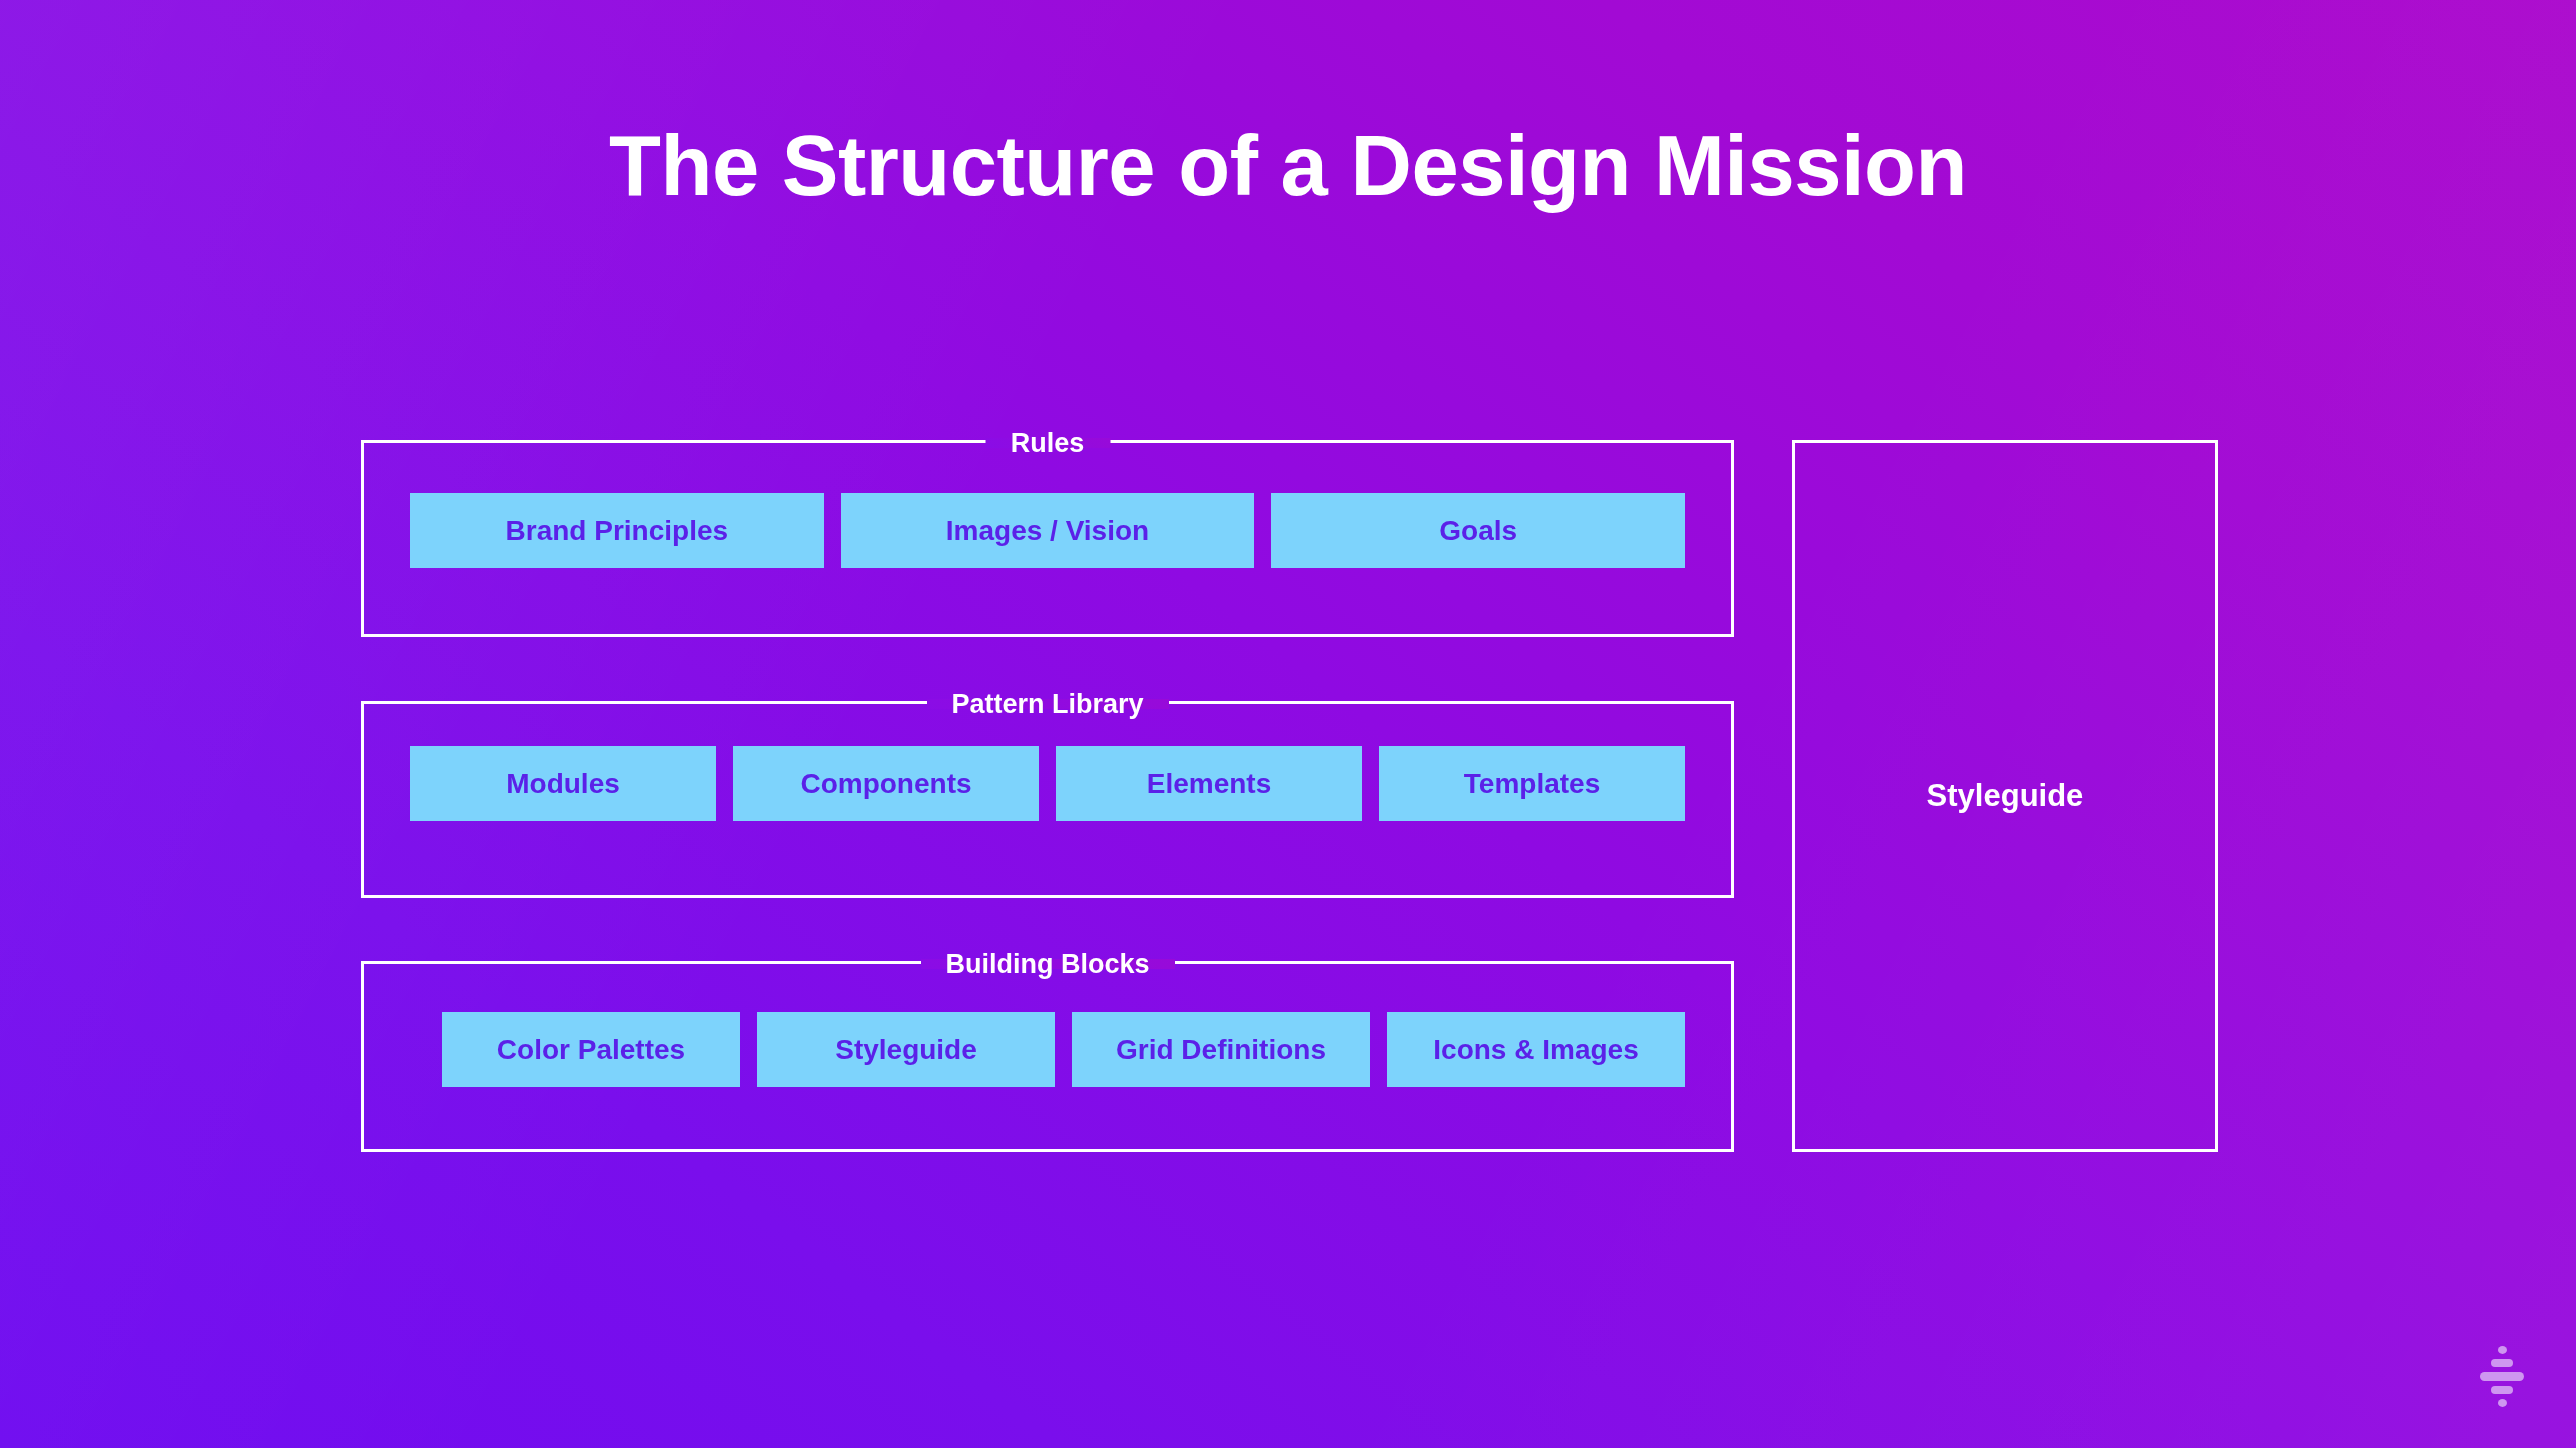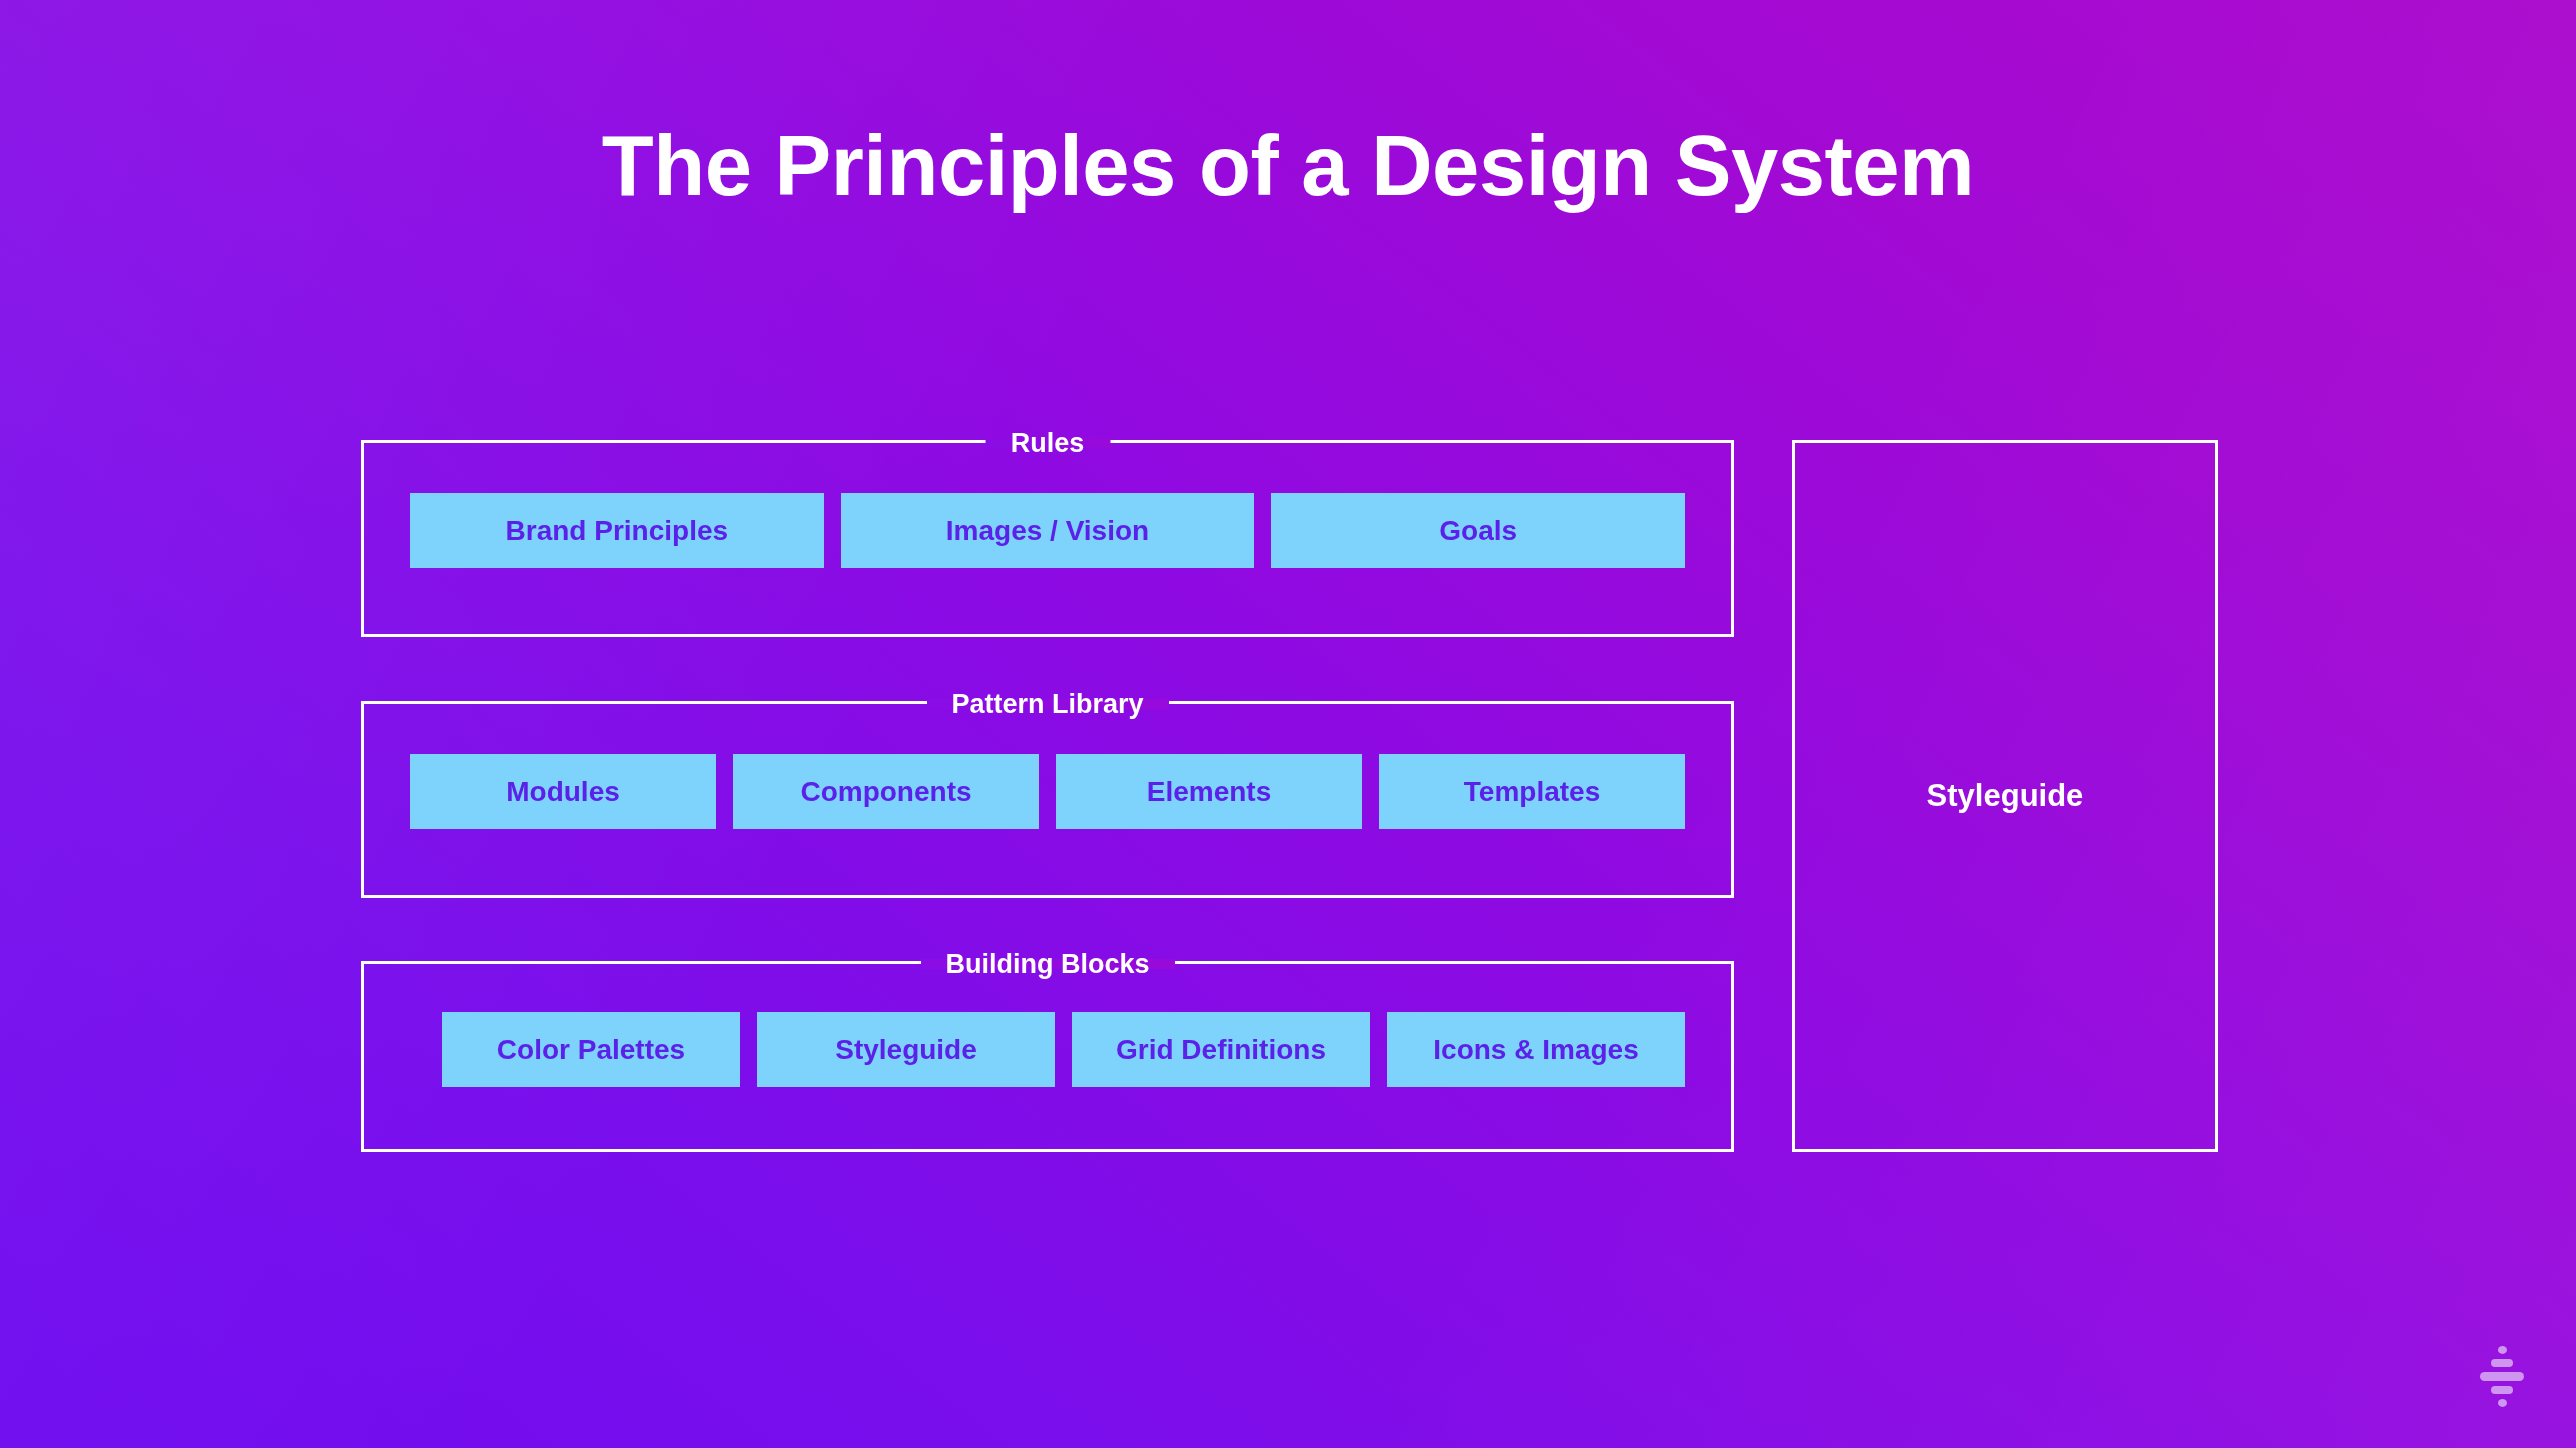--- a/index.html
+++ b/index.html
@@ -89,21 +89,21 @@
   }
 
   .cards{
     position:absolute;
     left:0; right:0;
     display:flex;
     gap:17px;
     padding:0 46px;
   }
   .group.rules    .cards { top:50px; }
-  .group.pattern  .cards { top:50px;align-items:center; }
+  .group.pattern  .cards { top:42px;align-items:center; }
   .group.building .cards { top:48px;margin-left:32px; }
 
   .card{
     flex:1 1 0;
     height:75px;
     background:#7dd3fc;
     display:flex;
     align-items:center;
     justify-content:center;
     color:#5b21e8;
@@ -147,21 +147,21 @@
   .logo .b2 { width:44px; height:11px; }
   .logo .b3 { width:22px; height:9px; }
   .logo .d2 { width:9px;  height:9px;  border-radius:50%; }
 </style>
 </head>
 <body>
 
 <div class="slide">
   <div class="bg-sheen"></div>
 
-  <h1 class="title">The Principles of a Design System</h1>
+  <h1 class="title">The Structure of a Design Mission</h1>
 
   <div class="diagram">
 
     <div class="left-col">
 
       <div class="group rules">
         <div class="legend-mask" style="width: 125px;"></div>
         <div class="group-legend">Rules</div>
         <div class="cards">
           <div class="card">

